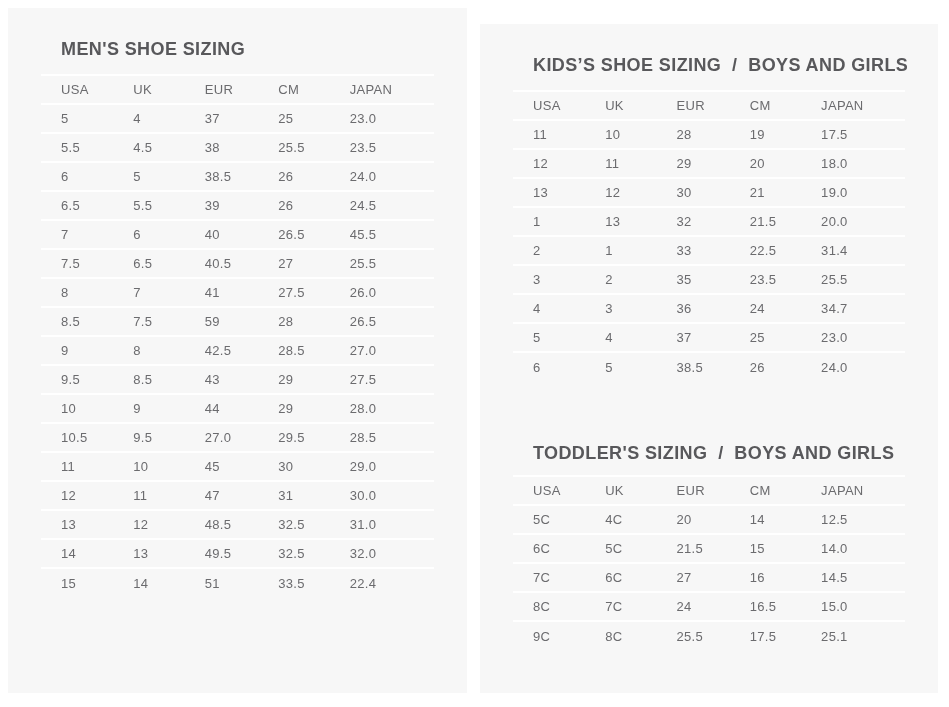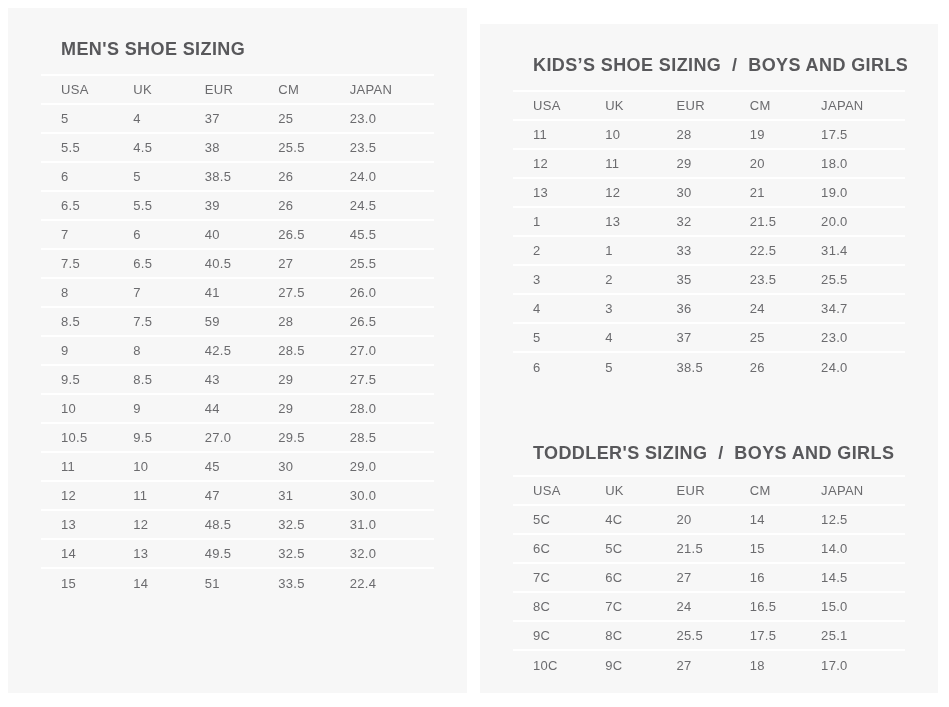--- a/index.html
+++ b/index.html
@@ -336,25 +336,18 @@
               <td>16.5</td>
               <td>15.0</td>
             </tr>
             <tr>
               <td>9C</td>
               <td>8C</td>
               <td>25.5</td>
               <td>17.5</td>
               <td>25.1</td>
             </tr>
-            <tr>
-              <td>10C</td>
-              <td>9C</td>
-              <td>27</td>
-              <td>18</td>
-              <td>17.0</td>
-            </tr>
           </tbody>
       </table>
     </div>
   </section>
 
 </main>
 
 </body></html>

